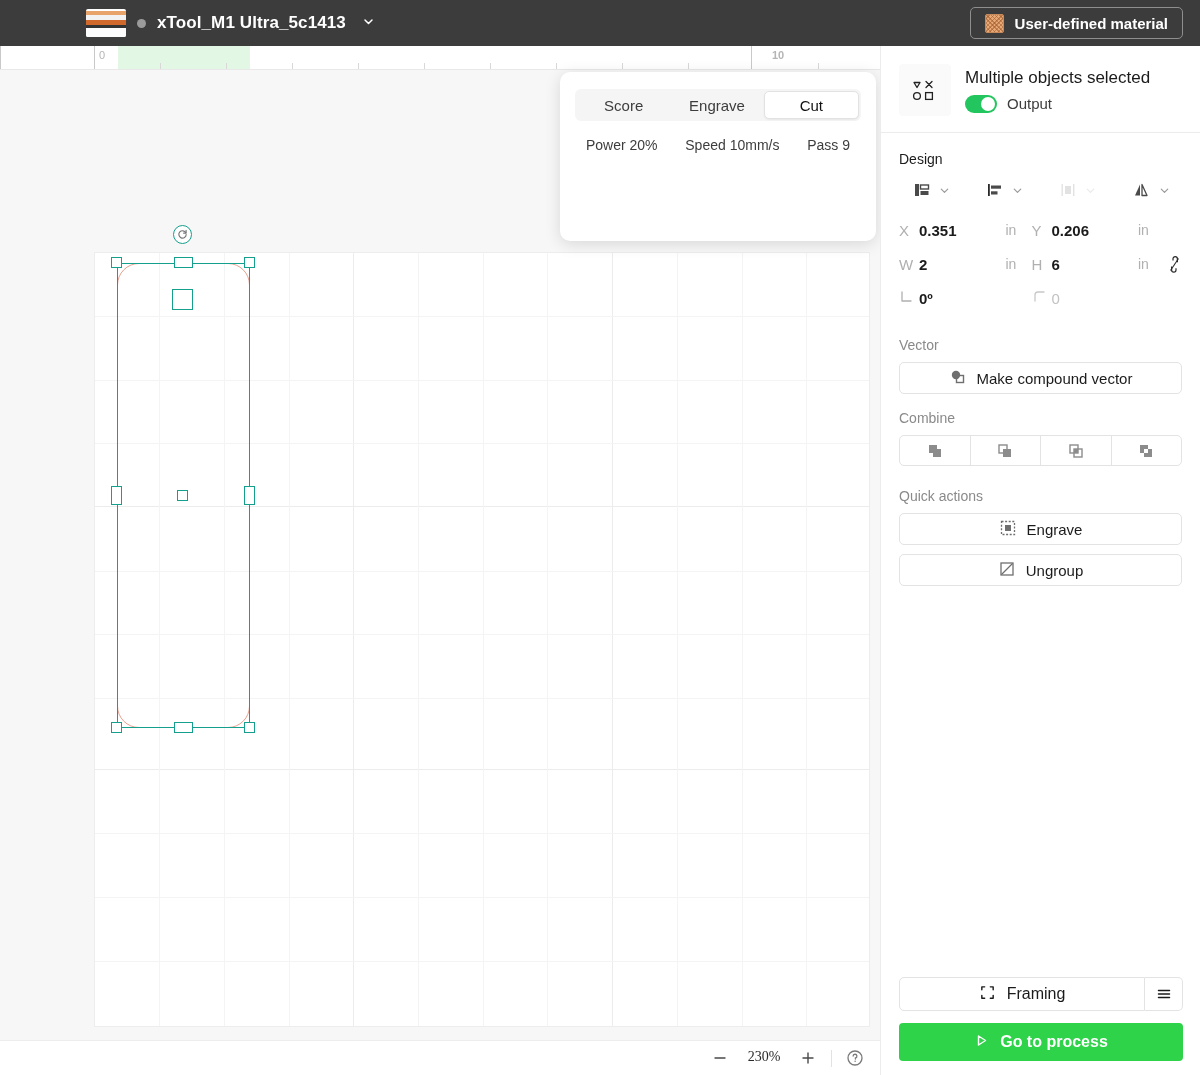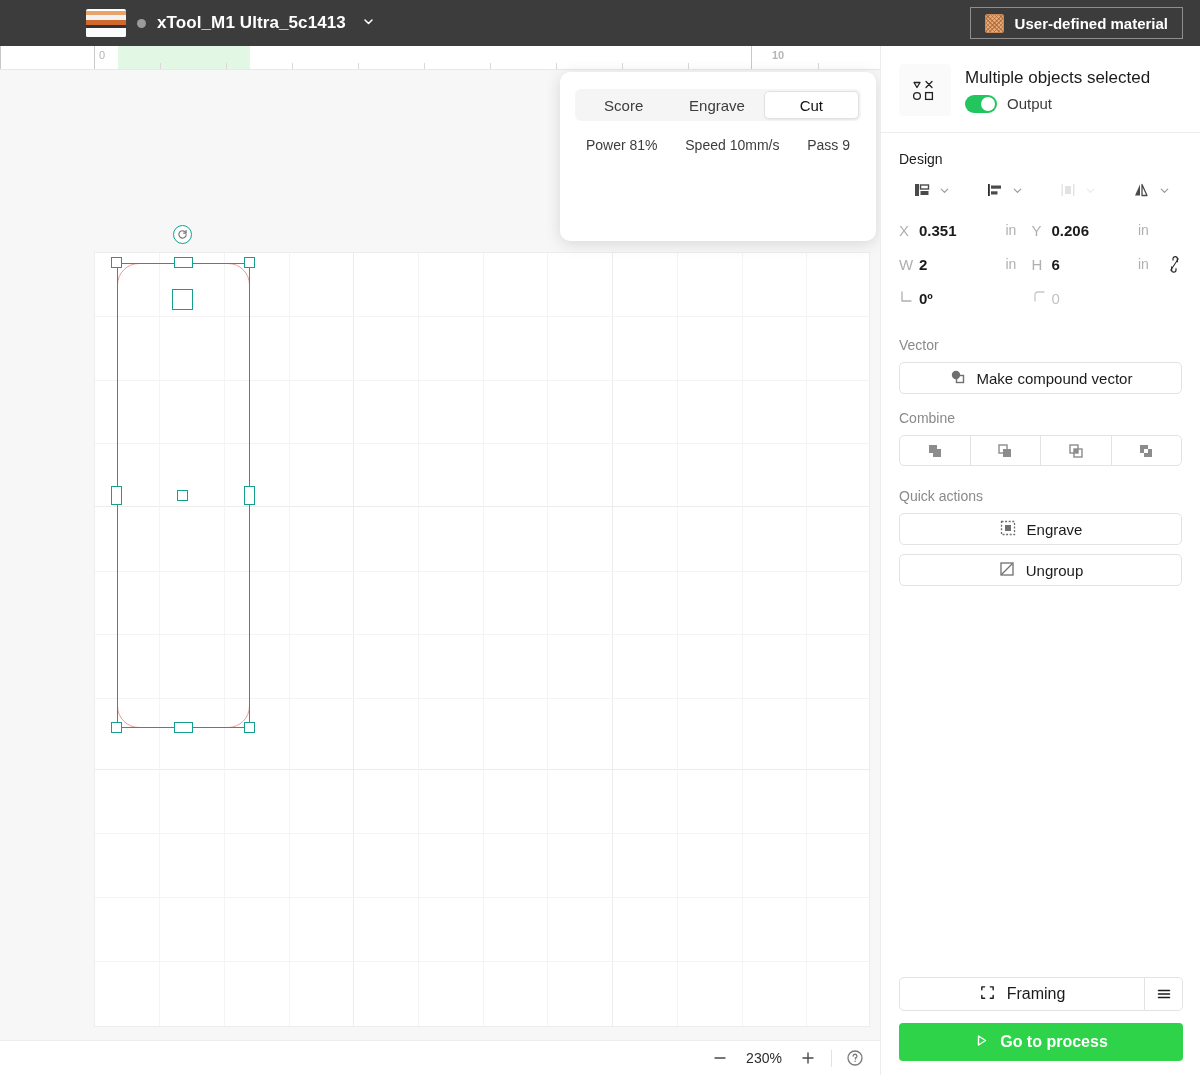--- a/index.html
+++ b/index.html
@@ -28,21 +28,21 @@
   .dt3 { top: 11px; height: 5px;  background: #d2692c; }
   .dt4 { top: 16px; height: 3px;  background: #333; }
   .dt5 { top: 19px; height: 9px;  background: #fcfcfc; }
   .status-dot { width: 9px; height: 9px; border-radius: 50%; background: #9b9b9b; flex:none; }
   .device-name { color: #fff; font-size: 17px; font-weight: bold; letter-spacing: .1px; white-space: nowrap; }
   .caret-svg { margin-left: 4px; }
 
   .material-btn {
     position: absolute; right: 17px; top: 7px; height: 32px;
     display: flex; align-items: center; gap: 11px; padding: 0 14px;
-    border: 1px solid #8e8e8e; border-radius: 0; background: transparent;
+    border: 1px solid #8e8e8e; border-radius: 5px; background: transparent;
     color: #fff; font-size: 15px; font-weight: bold; cursor: pointer;
     font-family: "Liberation Sans", sans-serif;
   }
   .mat-swatch {
     width: 19px; height: 19px; border: 1px solid #c78a5c; border-radius: 2px;
     background-color: #e6a877;
     background-image:
       repeating-linear-gradient(45deg,  rgba(160,90,40,.55) 0 1px, transparent 1px 3px),
       repeating-linear-gradient(-45deg, rgba(160,90,40,.55) 0 1px, transparent 1px 3px);
     flex: none;
@@ -205,21 +205,21 @@
     display: flex; align-items: center; justify-content: center; gap: 11px;
     font-family: "Liberation Sans", sans-serif;
   }
 
   
   .bottombar {
     position: absolute; left: 0; top: 1040px; width: 880px; height: 35px;
     background: #ffffff; border-top: 1px solid #ededed;
     display: flex; align-items: center; justify-content: flex-end; padding-right: 16px; gap: 0;
   }
-  .zoom-ctl { display: flex; align-items: center; gap: 14px; }
+  .zoom-ctl { display: flex; align-items: flex-start; gap: 14px; font-family: Liberation Serif, serif; }
   .zoom-btn {
     width: 18px; height: 18px; display: flex; align-items: center; justify-content: center;
     cursor: pointer; color: #5a5a5a;
   }
   .zoom-val { font-size: 14px; color: #2b2b2b; min-width: 42px; text-align: center; }
   .bb-sep { width: 1px; height: 17px; background: #e2e2e2; margin: 0 14px; }
   .help-btn { cursor: pointer; display: flex; }
 </style>
 </head>
 <body>
@@ -325,21 +325,21 @@
 
   <div class="easyset">
 
     <div class="mode-tabs">
       <div class="mode-tab">Score</div>
       <div class="mode-tab">Engrave</div>
       <div class="mode-tab active">Cut</div>
     </div>
 
     <div class="param-row">
-      <div>Power 81%</div>
+      <div>Power 20%</div>
       <div>Speed 10mm/s</div>
       <div>Pass 9</div>
     </div>
   </div>
 
   <div class="rpanel">
 
     <div class="rp-head">
       <div class="rp-thumb">
         <svg width="30" height="30" viewBox="0 0 30 30">

